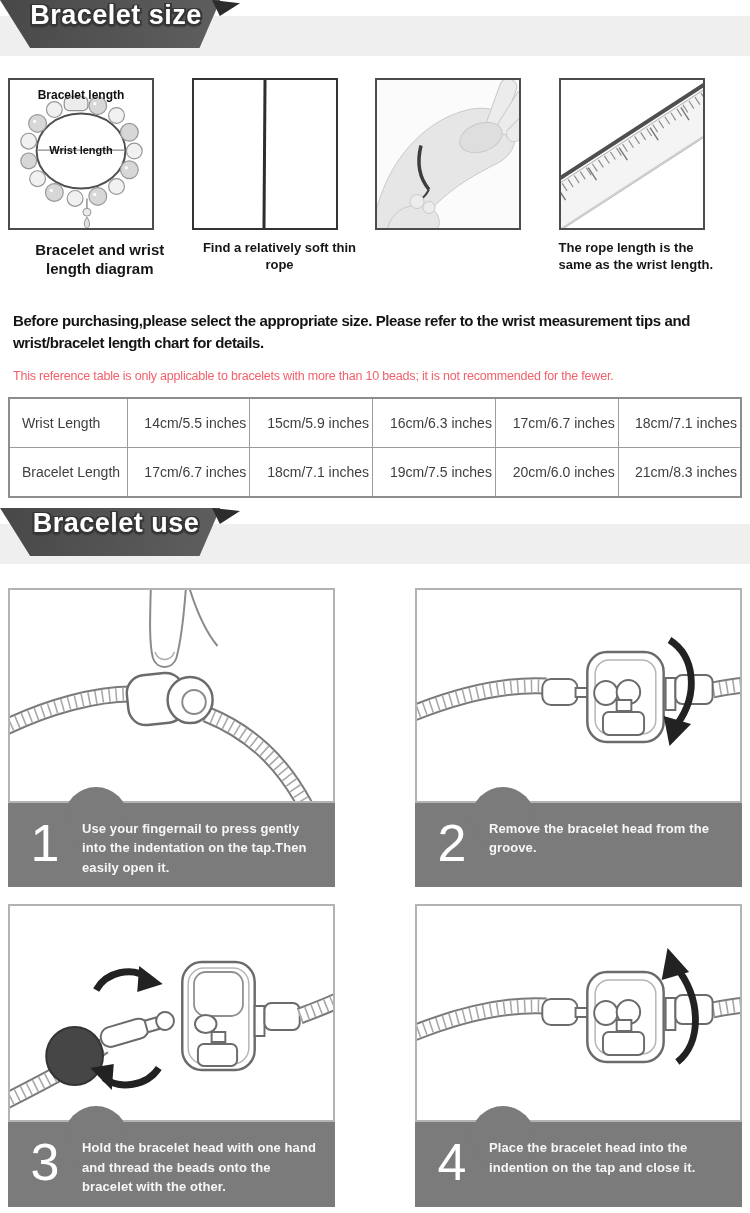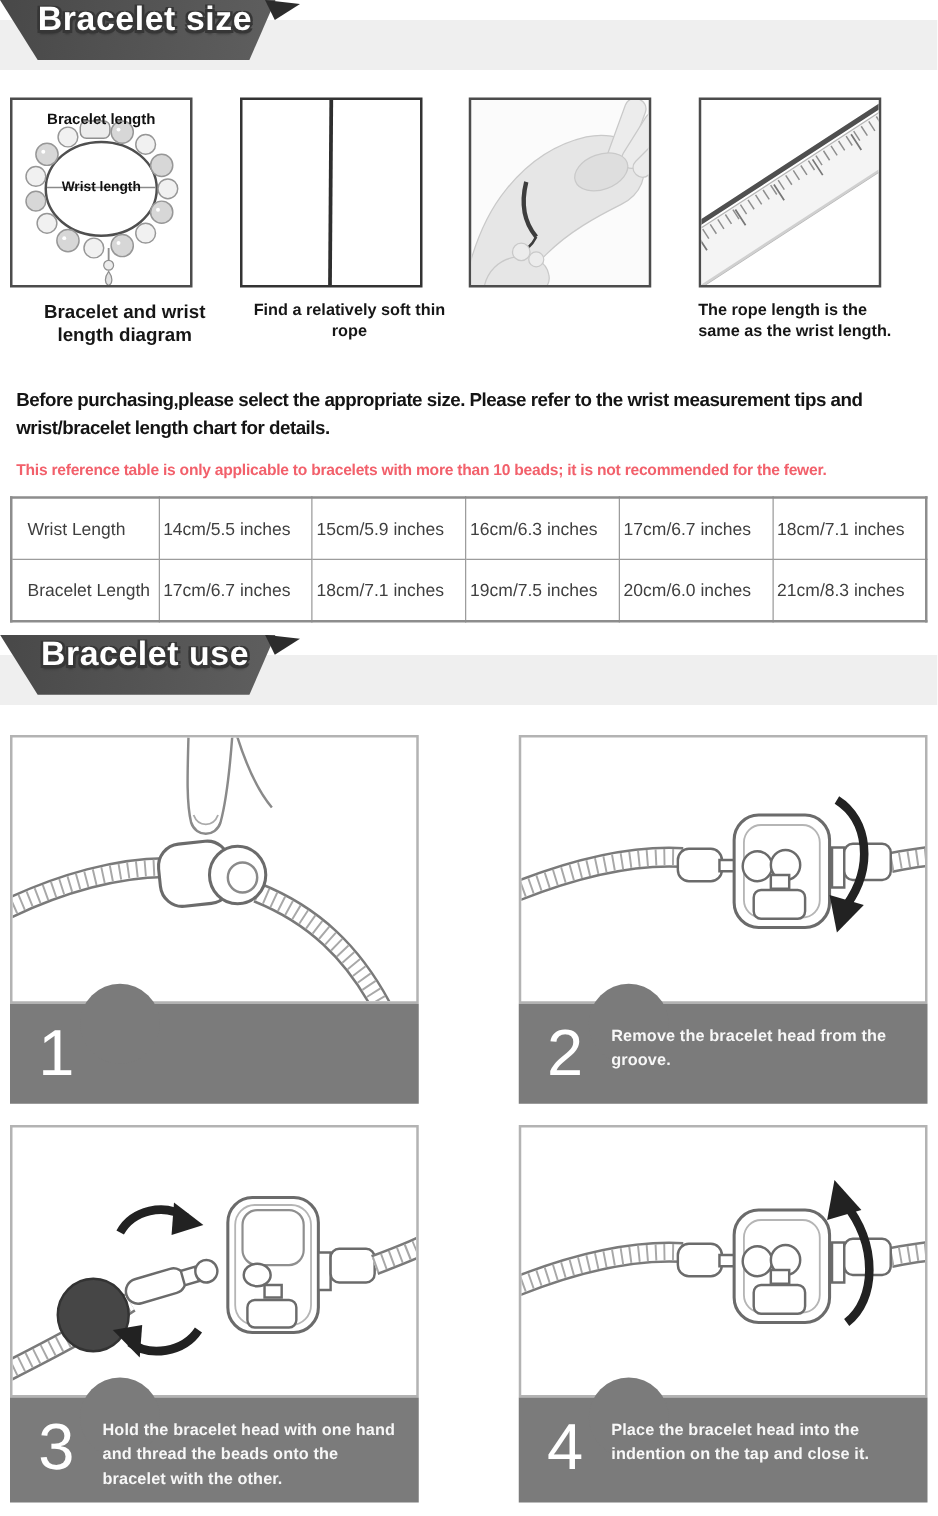--- a/index.html
+++ b/index.html
@@ -29,26 +29,26 @@
   .cap.c2{font-size:13px;text-align:center;width:176px}
   .cap.c3{font-size:13.5px;text-align:left;width:160px}
   .cap.c4{font-size:13px;text-align:left;width:160px}
   .diagram-label{position:absolute;left:0;right:0;text-align:center;font-weight:bold;color:#111}
   .lbl-top{top:8px;font-size:12px}
   .lbl-mid{top:64px;font-size:11px}
   .ropeline{position:absolute;left:calc(50% - 2px);top:0;bottom:0;width:3px;background:#2e2e2e;transform:rotate(.4deg)}
 
   
   .intro{padding:0 13px;margin-top:32px;font-size:15px;font-weight:bold;line-height:1.45;letter-spacing:-.4px;color:#141414}
-  .note{padding:0 13px;margin-top:15px;font-size:12.5px;font-weight:bold;color:#f2606b;
+  .note{padding:0 13px;margin-top:15px;font-size:12.5px;font-weight:normal;color:#f2606b;
         letter-spacing:-.2px;white-space:nowrap;overflow:hidden}
 
   
   table.sizes{border-collapse:collapse;table-layout:fixed;width:734px;margin:14px 8px 0;border:2px solid #8d8d8d}
-  table.sizes td{border:1px solid #9c9c9c;height:48px;font-size:14px;color:#3f3f3f;text-align:left;padding:0 3px}
+  table.sizes td{border:1px solid #9c9c9c;height:48px;font-size:14px;color:#3f3f3f;text-align:right;padding:0 3px}
   table.sizes td.rowlabel{text-align:left;padding-left:12px}
   table.sizes col.c0{width:118px}
 
   
   .usegrid{display:grid;grid-template-columns:1fr 1fr;column-gap:80px;row-gap:17px;padding:0 8px;margin-top:22px}
   .panel{display:flex;flex-direction:column}
   .illus{border:2px solid #b3b3b3;background:#fff;overflow:hidden}
   .r1 .illus{height:211px}
   .r2 .illus{height:214px}
   .illus svg{display:block;width:100%;height:100%}
@@ -216,20 +216,21 @@
         <path d="M144,-6 C143,28 142,52 146,68 C150,80 166,80 170,68 C175,50 178,22 180,-6 Z" fill="#fff" stroke="#8a8a8a" stroke-width="2"></path>
         <path d="M148,62 C152,72 164,72 168,62" fill="none" stroke="#aaa" stroke-width="1.5"></path>
         <path d="M182,-6 C190,20 200,42 212,56" fill="none" stroke="#8a8a8a" stroke-width="2"></path>
         <rect x="120" y="84" width="58" height="50" rx="18" transform="rotate(-6 149 109)" class="wfill25"></rect>
         <circle cx="184" cy="110" r="23" class="wfill25"></circle>
         <circle cx="188" cy="112" r="12" fill="#fff" stroke="#8a8a8a" stroke-width="2"></circle>
       </svg>
     </div>
     <div class="capbar">
       <div class="stepnum">1</div>
+      <div class="steptext">Use your fingernail to press gently into the indentation on the tap.Then easily open it.</div>
     </div>
   </div>
 
   <div class="panel r1">
     <div class="illus">
       <svg viewBox="0 0 330 211" preserveAspectRatio="none">
         <path class="rko" d="M-6,124 C50,102 96,94 132,96"></path>
           <path class="rki" d="M-6,124 C50,102 96,94 132,96"></path>
           <path class="rkh" d="M-6,124 C50,102 96,94 132,96"></path>
         <path class="rko" d="M302,100 C318,97 330,95 338,95"></path>

